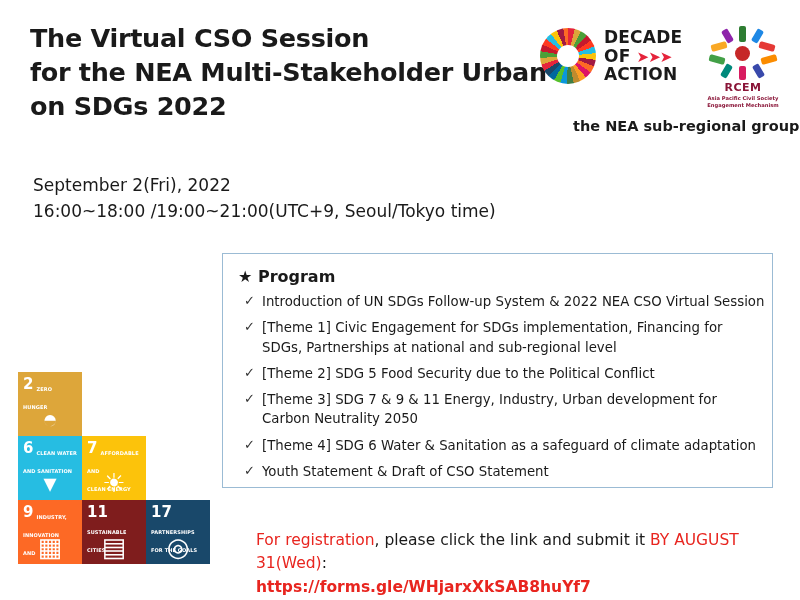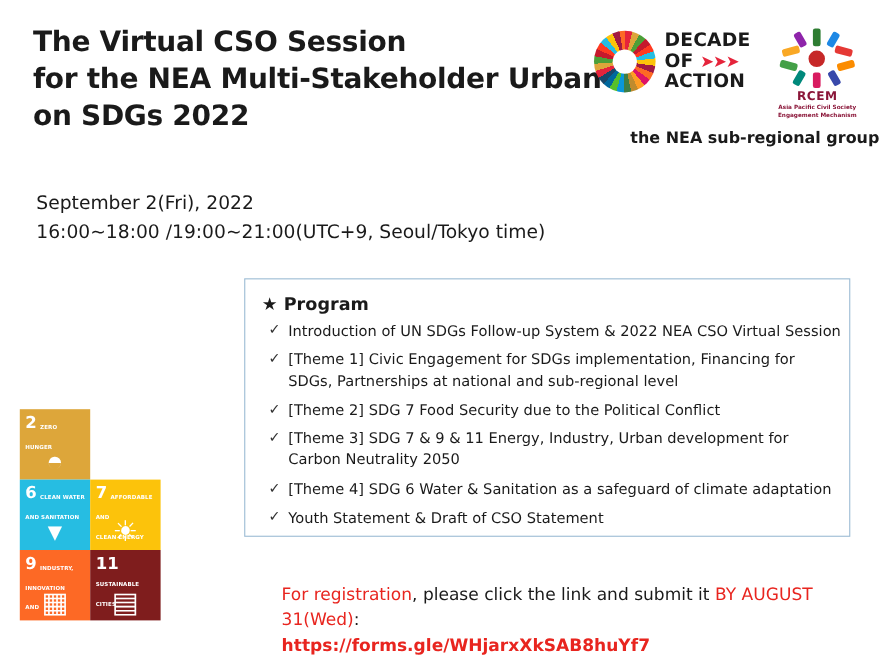--- a/index.html
+++ b/index.html
@@ -347,21 +347,21 @@
     <div class="program-item">
       <span class="check">✓</span>
       <span class="item-text">Introduction of UN SDGs Follow-up System &amp; 2022 NEA CSO Virtual Session</span>
     </div>
     <div class="program-item">
       <span class="check">✓</span>
       <span class="item-text">[Theme 1] Civic Engagement for SDGs implementation, Financing for SDGs, Partnerships at national and sub-regional level</span>
     </div>
     <div class="program-item">
       <span class="check">✓</span>
-      <span class="item-text">[Theme 2] SDG 7 Food Security due to the Political Conflict</span>
+      <span class="item-text">[Theme 2] SDG 5 Food Security due to the Political Conflict</span>
     </div>
     <div class="program-item">
       <span class="check">✓</span>
       <span class="item-text">[Theme 3] SDG 7 &amp; 9 &amp; 11 Energy, Industry, Urban development for Carbon Neutrality 2050</span>
     </div>
     <div class="program-item">
       <span class="check">✓</span>
       <span class="item-text">[Theme 4] SDG 6 Water &amp; Sanitation as a safeguard of climate adaptation</span>
     </div>
     <div class="program-item">
@@ -397,20 +397,25 @@
       <div class="tile t-industry">
         <span class="num">9</span>
         <span class="lbl">INDUSTRY, INNOVATION<br>AND INFRASTRUCTURE</span>
         <span class="glyph">▦</span>
       </div>
       <div class="tile t-cities">
         <span class="num">11</span>
         <span class="lbl">SUSTAINABLE CITIES<br>AND COMMUNITIES</span>
         <span class="glyph">▤</span>
       </div>
+      <div class="tile t-partnership">
+        <span class="num">17</span>
+        <span class="lbl">PARTNERSHIPS<br>FOR THE GOALS</span>
+        <span class="glyph">◎</span>
+      </div>
     </div>
   </div>
 
   <div class="registration">
     <div class="reg-line">
       <span class="reg-red">For registration</span><span>, please click the link and submit it </span><span class="reg-red">BY AUGUST 31(Wed)</span><span>:</span>
     </div>
     <a class="reg-url" href="#">https://forms.gle/WHjarxXkSAB8huYf7</a>
   </div>
 

